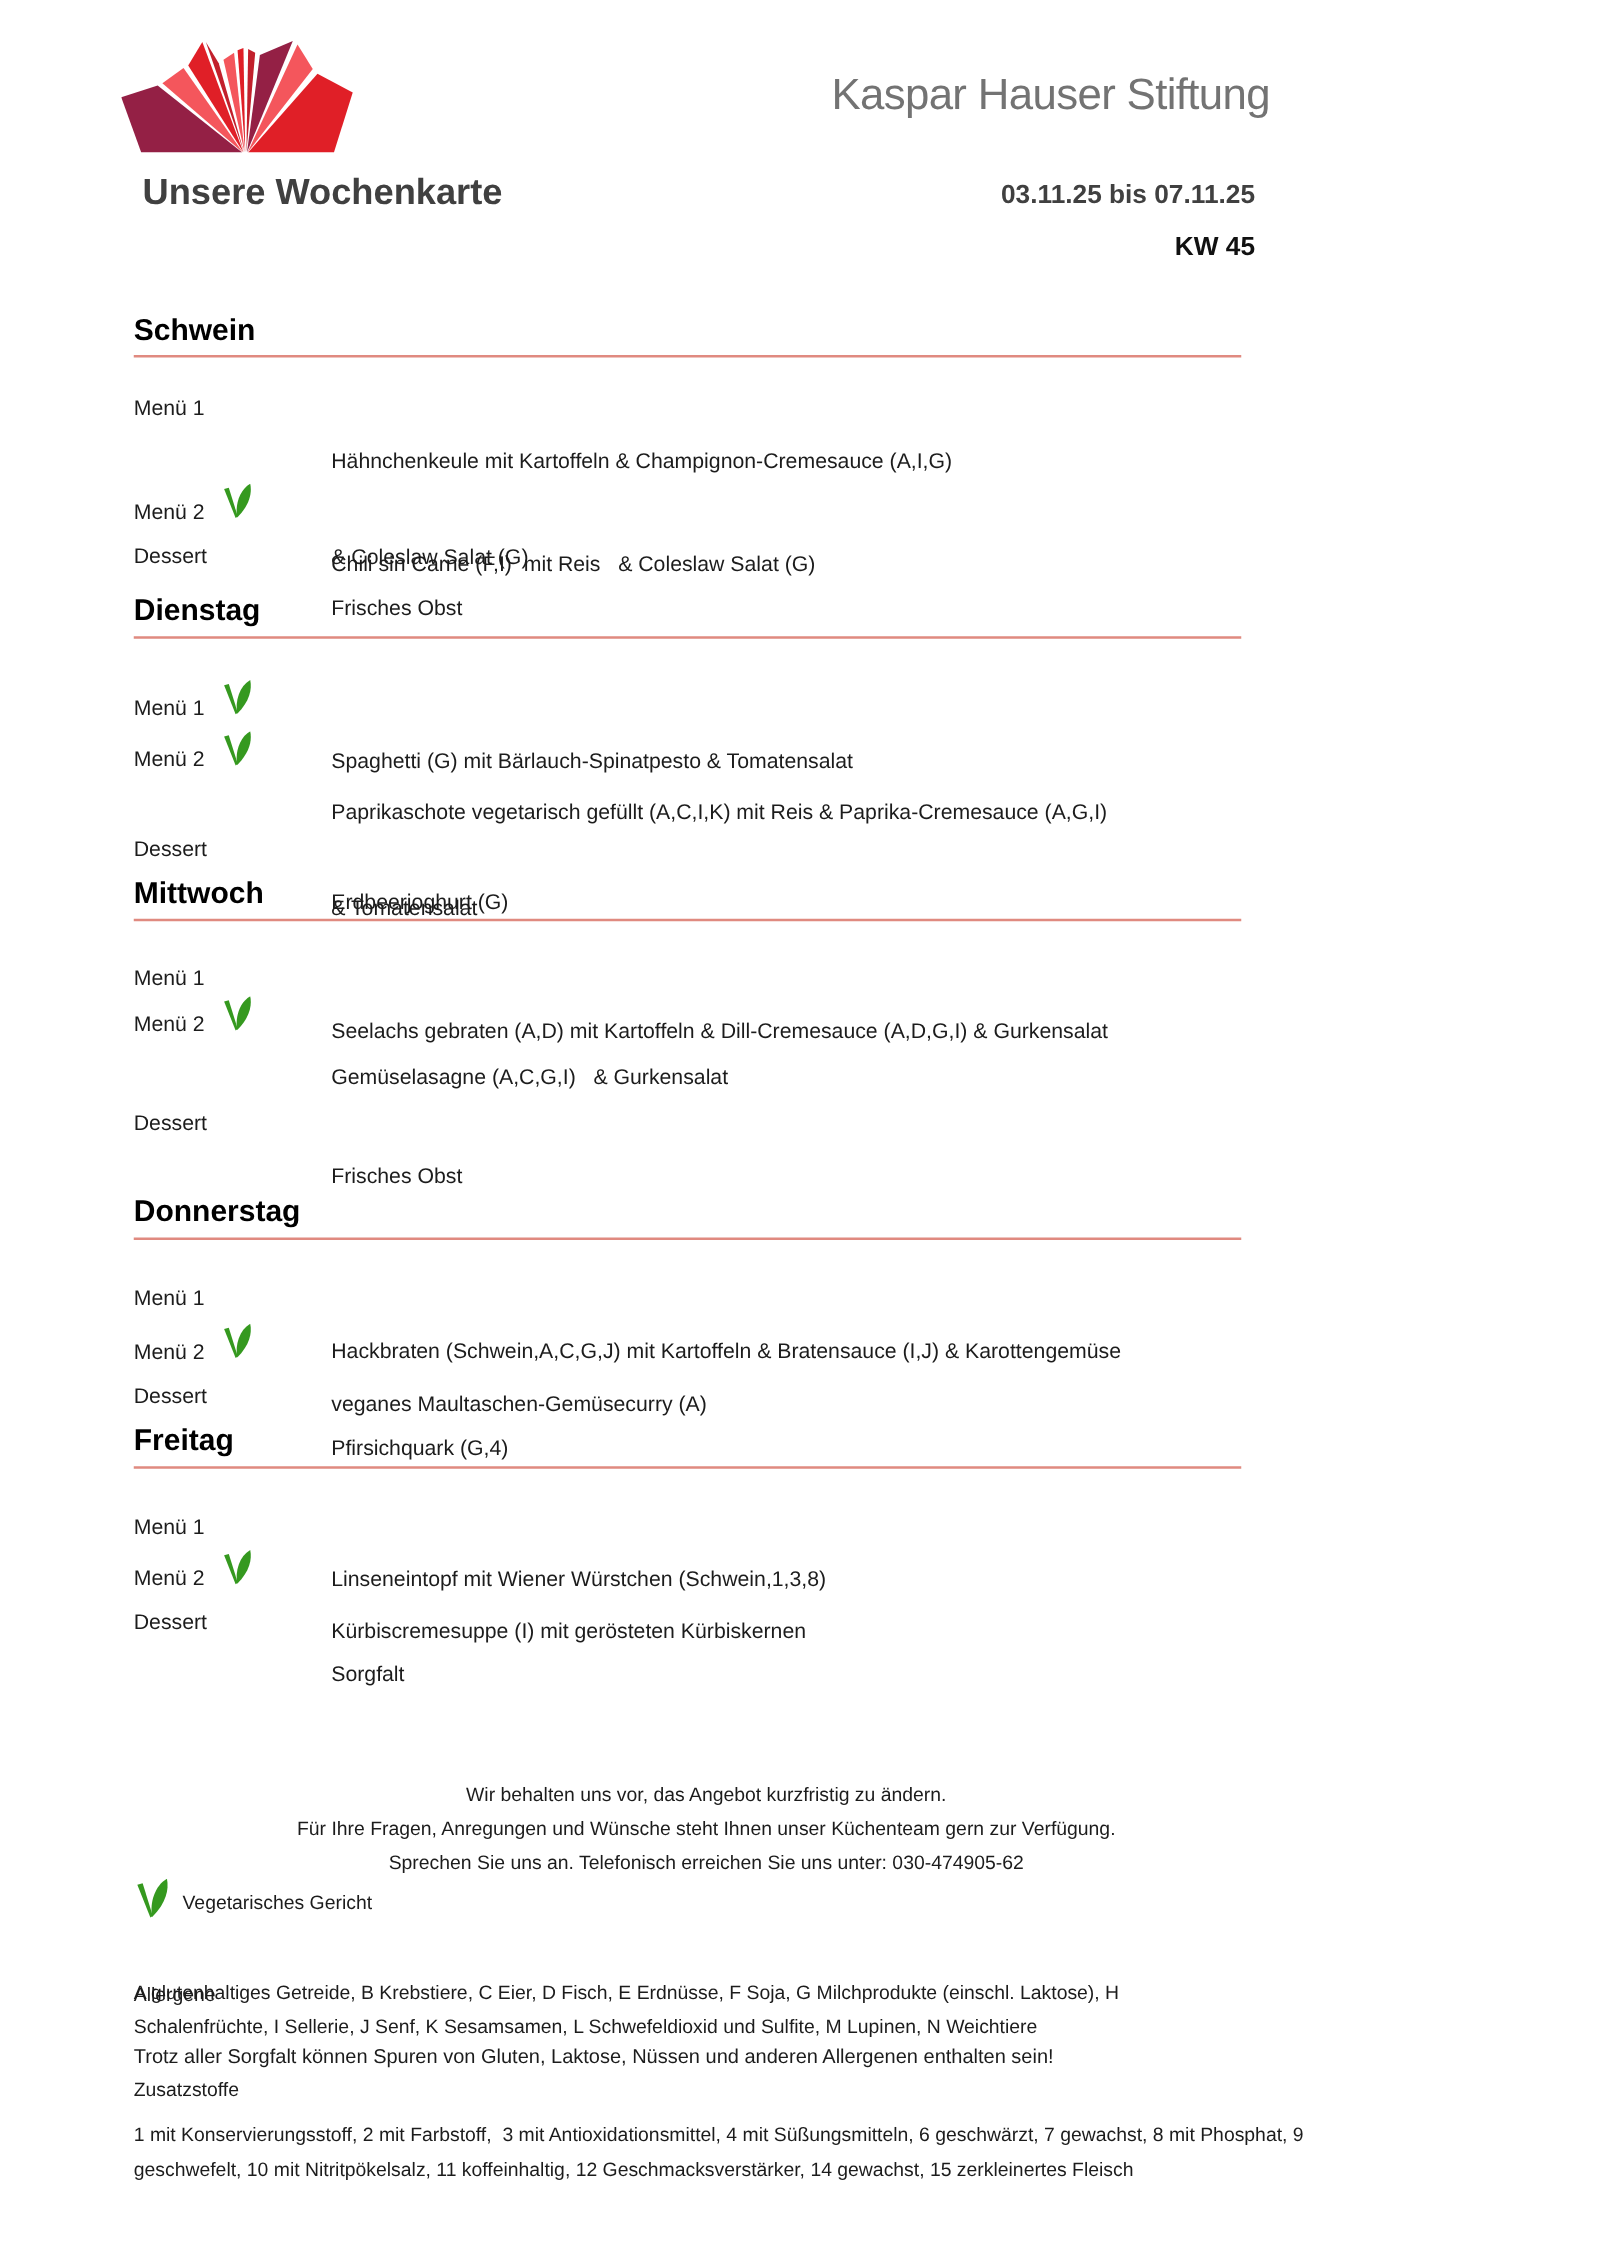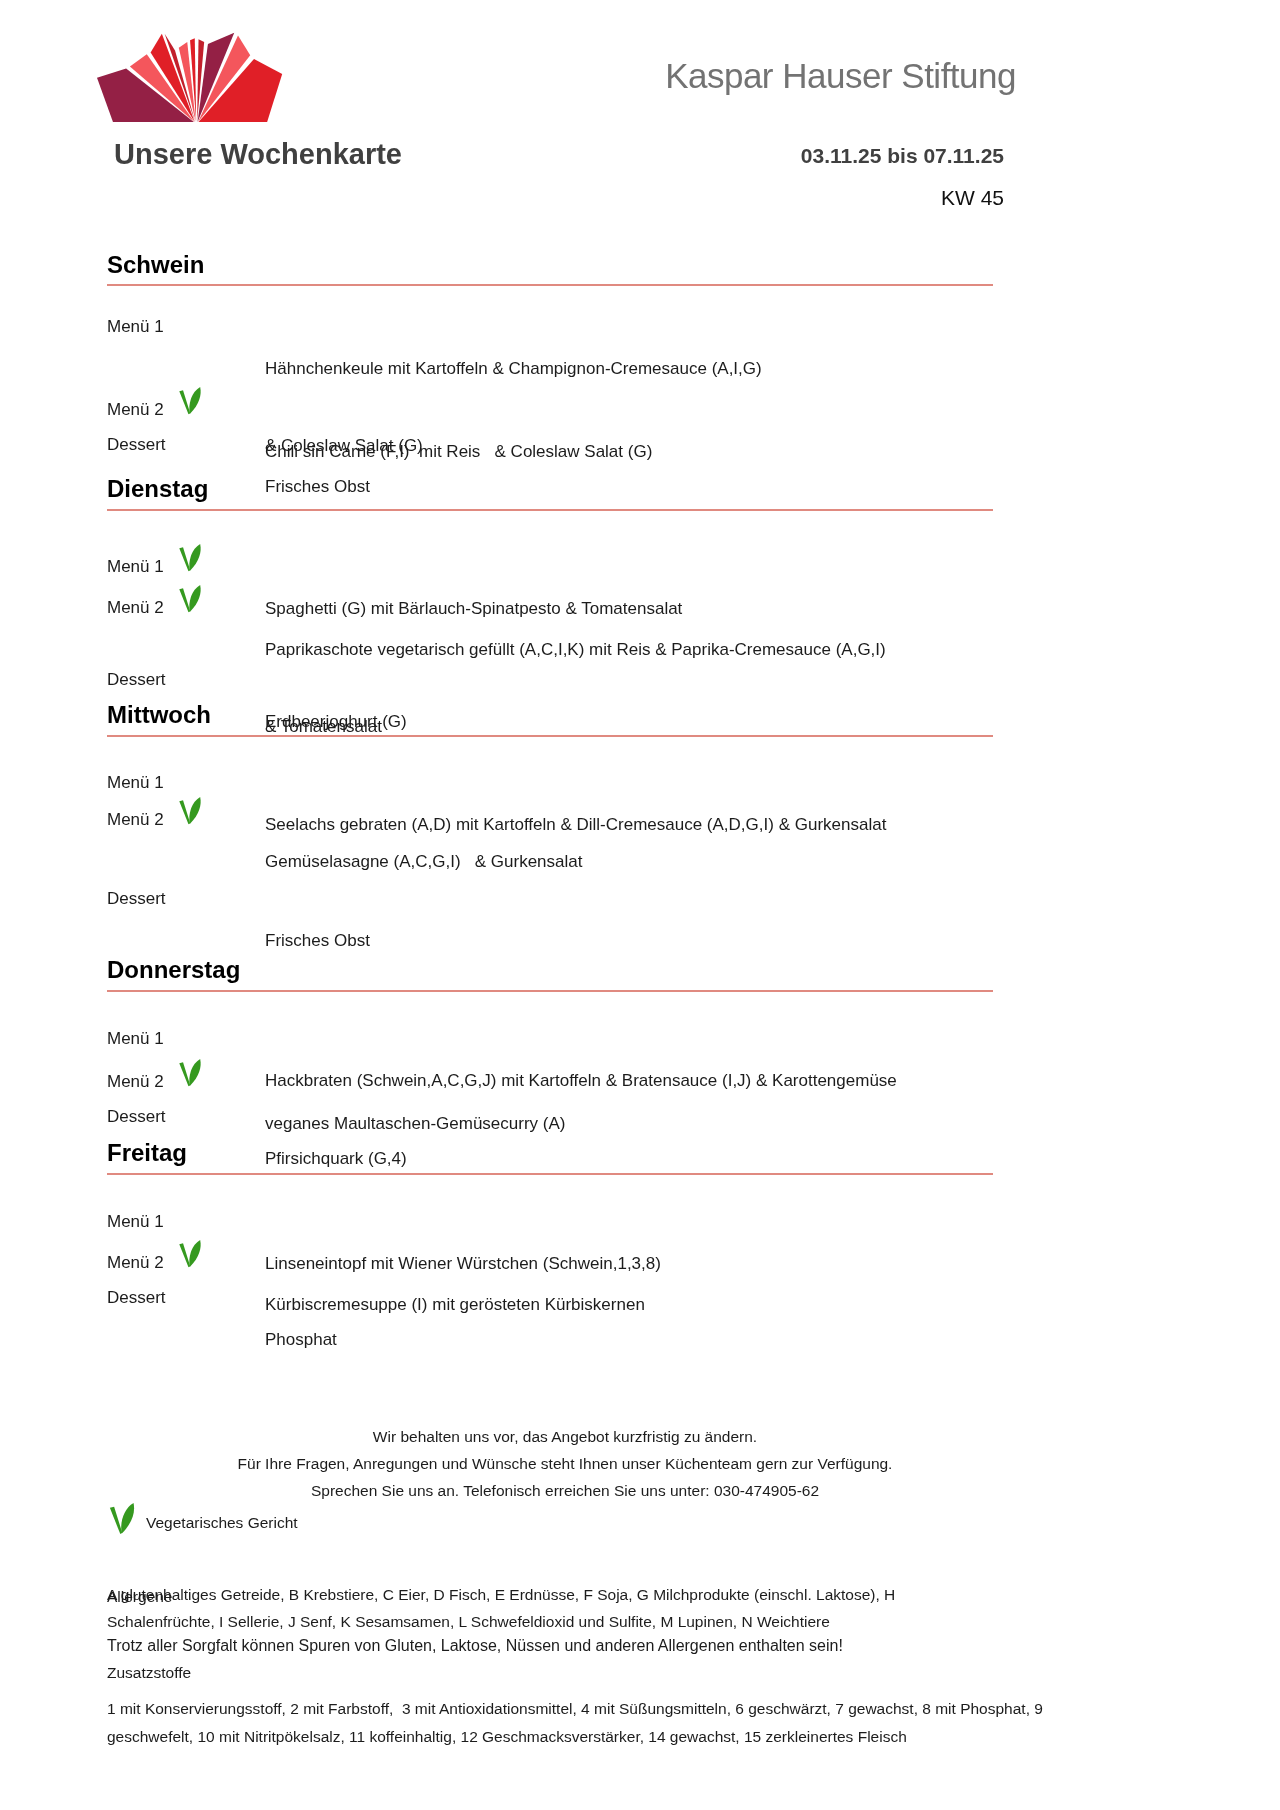--- a/index.html
+++ b/index.html
@@ -8,21 +8,21 @@
     font-family:"Liberation Sans",sans-serif;color:var(--text,#1c1c1c);
     overflow:hidden;
   }
   .abs{position:absolute;}
 
   
   .logo{left:97px;top:28px;width:188px;height:94px;}
   .brand{right:264px;top:56px;font-size:35px;font-weight:400;letter-spacing:-0.5px;color:#737373;}
   .page-title{left:114px;top:138px;font-size:29px;font-weight:700;color:#404040;}
   .date-range{right:276px;top:144px;font-size:21px;font-weight:700;color:#404040;}
-  .week-no{right:276px;top:186px;font-size:21px;font-weight:400;color:#111;}
+  .week-no{right:276px;top:186px;font-size:21px;font-weight:700;color:#111;}
 
   
   .day-heading{left:107px;font-size:24px;font-weight:700;color:#000;}
   .day-underline{left:107px;width:886px;height:2px;background:var(--underline,#e08a80);}
 
   .menu-row{left:107px;width:908px;display:flex;align-items:flex-start;font-size:17px;line-height:21px;}
   .menu-label{flex:0 0 158px;position:relative;white-space:nowrap;}
   .menu-text{flex:1;white-space:pre-wrap;}
   .menu-text .line + .line{margin-top:14px;}
 
@@ -211,21 +211,21 @@
         </svg>
       </span>
   </div>
   <div class="menu-text">
     <div class="line">Kürbiscremesuppe (I) mit gerösteten Kürbiskernen</div>
   </div>
 </div>
 <div class="abs menu-row" style="top:1287px">
   <div class="menu-label">Dessert</div>
   <div class="menu-text">
-    <div class="line">Phosphat</div>
+    <div class="line">Sorgfalt</div>
   </div>
 </div>
 
 <div class="abs notes">
   <div>Wir behalten uns vor, das Angebot kurzfristig zu ändern.</div>
   <div>Für Ihre Fragen, Anregungen und Wünsche steht Ihnen unser Küchenteam gern zur Verfügung.</div>
   <div>Sprechen Sie uns an. Telefonisch erreichen Sie uns unter: 030-474905-62</div>
 </div>
 
 <div class="abs veg-legend-icon">

